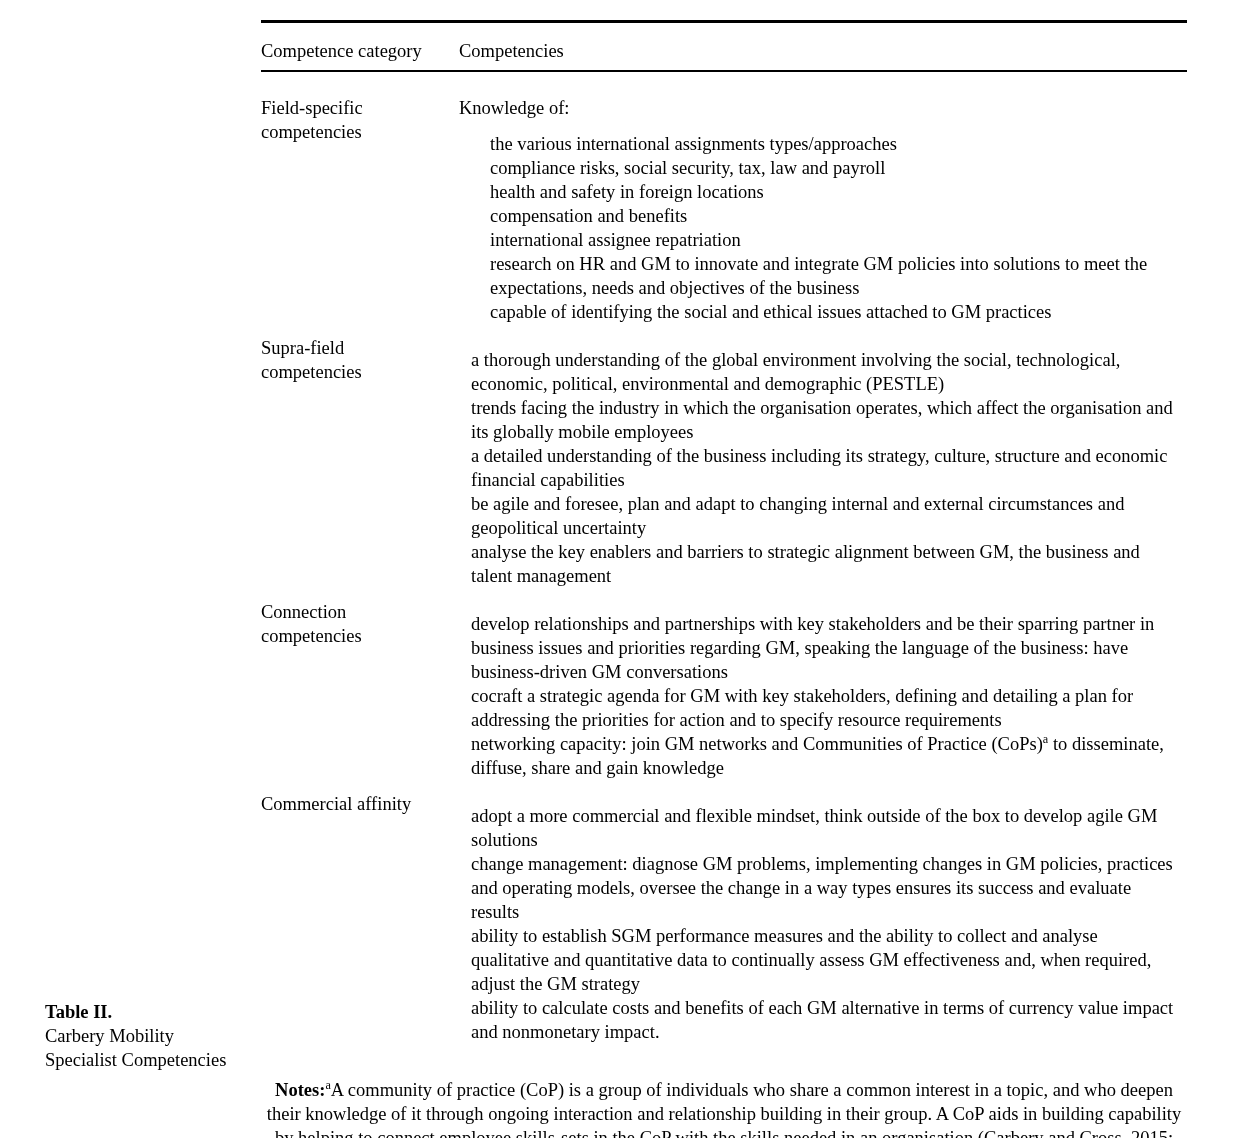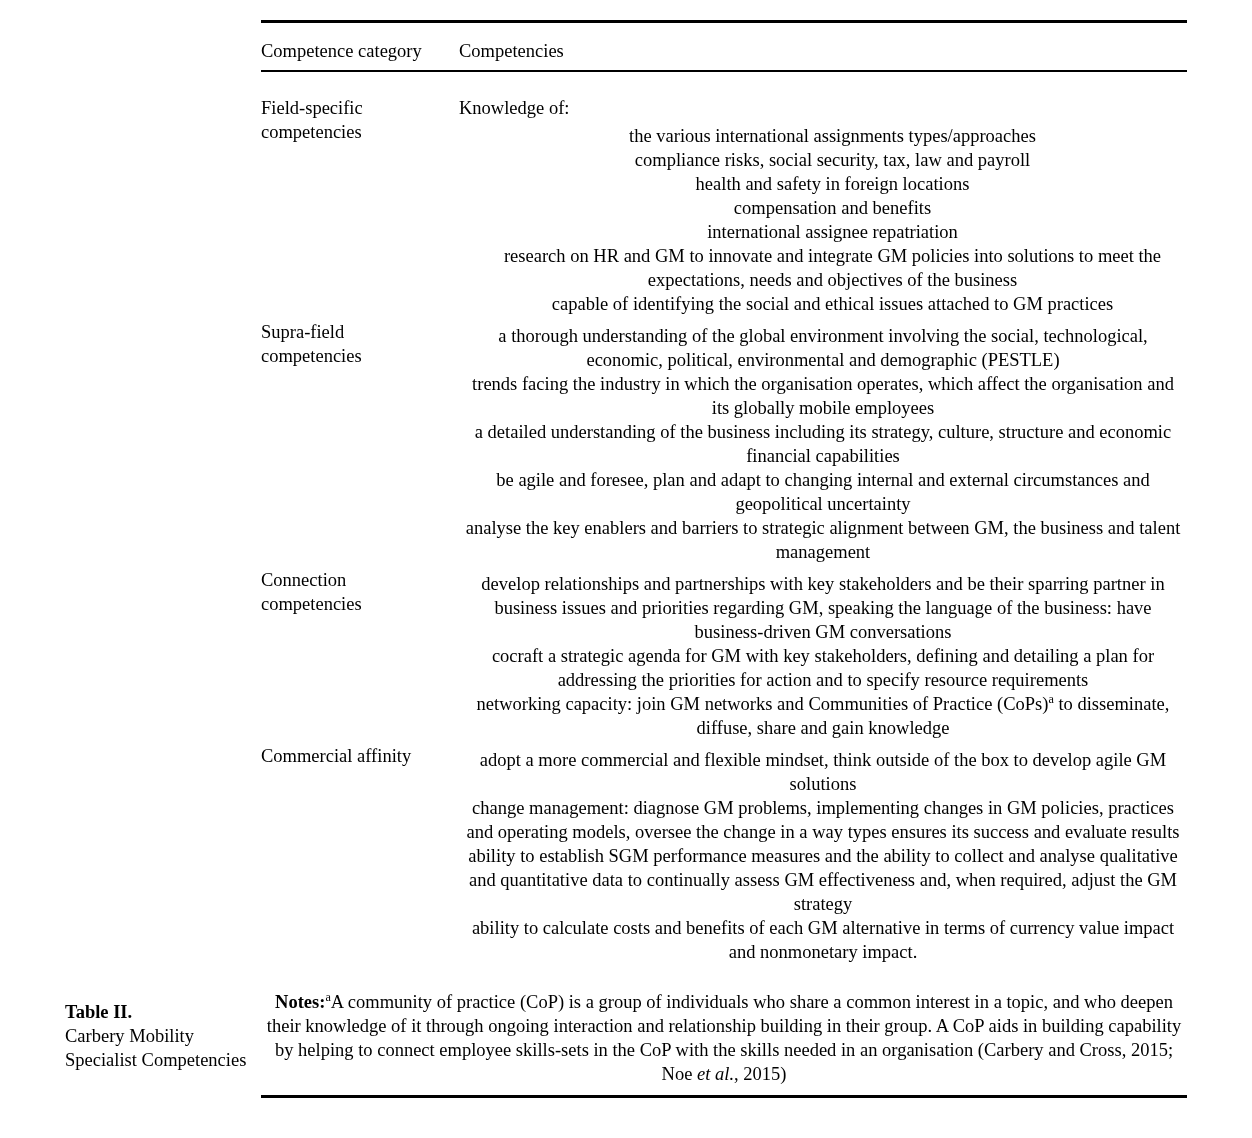--- a/index.html
+++ b/index.html
@@ -19,21 +19,21 @@
   
   .page {
     position: relative;
     width: 1252px;
     height: 1138px;
   }
 
   
   .caption {
     position: absolute;
-    left: 65px;
+    left: 45px;
     top: 1000px;
     width: 200px;
     font-size: 18.5px;
     line-height: 24px;
   }
   .caption-title {
     font-weight: bold;
     display: block;
   }
   .caption-line {
@@ -104,24 +104,23 @@
     display: block;
   }
   .cell-comp {
     flex: 1 1 auto;
     min-width: 0;
   }
   .lead {
     display: block;
   }
   .items {
-    margin: 4px;
+    margin: 12px;
     padding: 0;
     list-style: none;
-    text-align: center;
   }
   .items li {
     display: block;
   }
   .items.indented li {
     padding-left: 19px;
   }
 
   sup {
     font-size: 0.66em;

